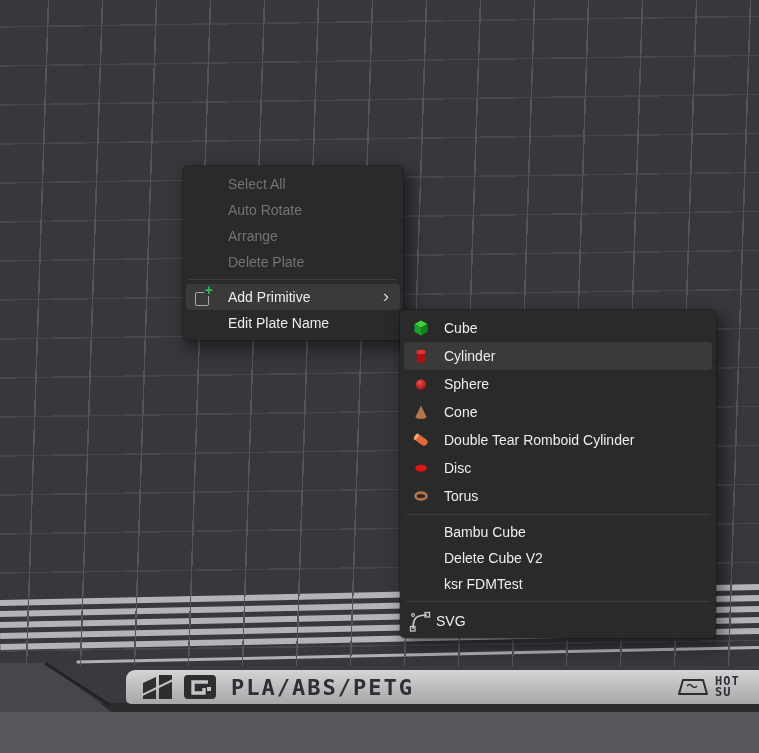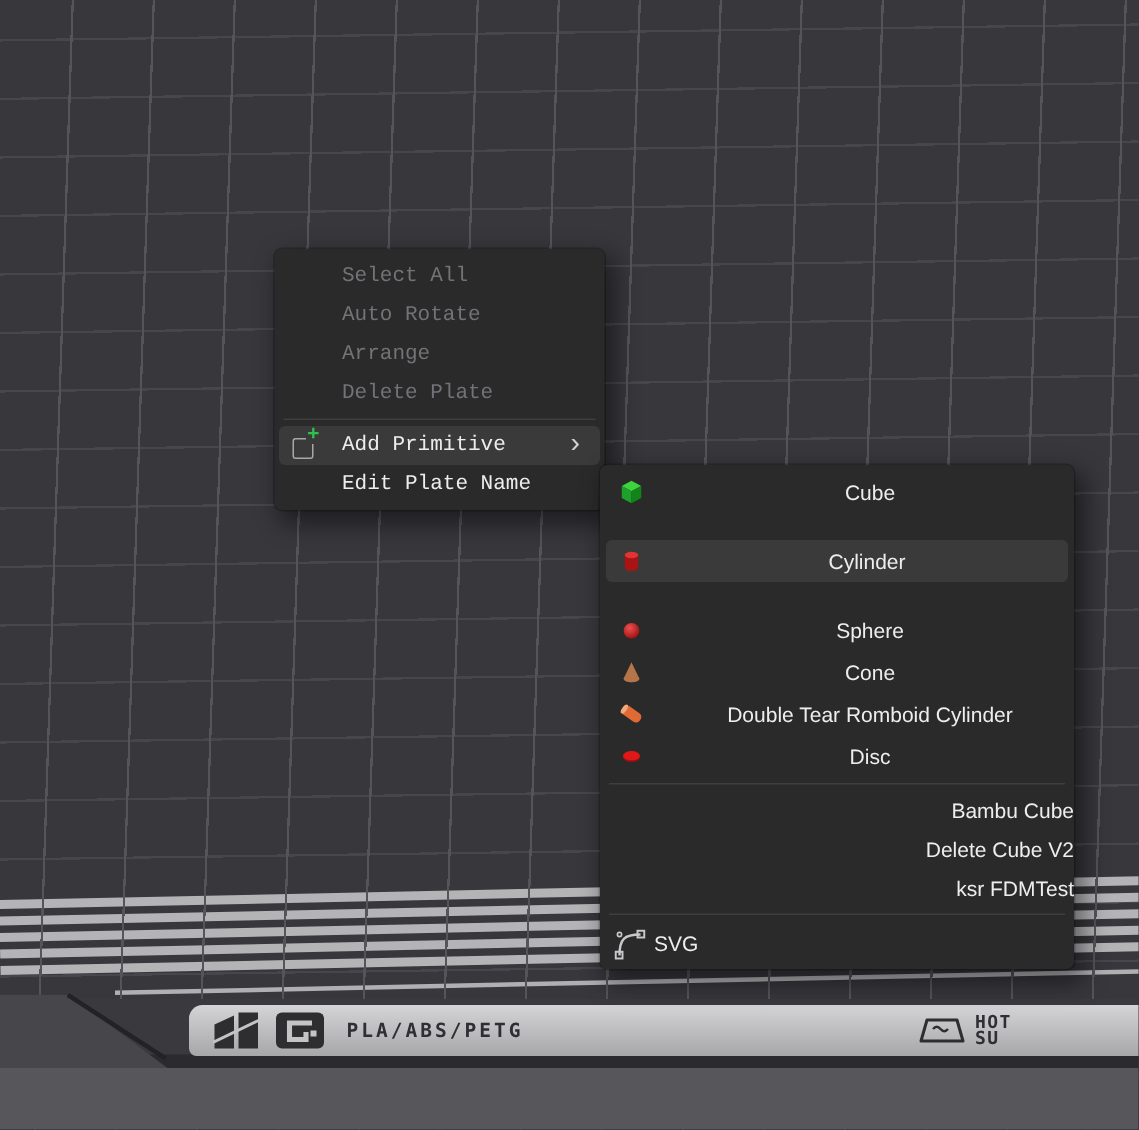--- a/index.html
+++ b/index.html
@@ -40,44 +40,44 @@
   }
   .outer-bg{left:0;top:712px;width:759px;height:41px;background:#56565b;}
   
   .label-strip{
     left:126px;top:670px;width:710px;height:34px;
     background:linear-gradient(#d4d4d6,#a7a7aa);
     border-radius:9px 0 0 5px;
     display:flex;align-items:center;padding-left:16px;box-sizing:border-box;
   }
   .plate-text{
-    font-family:"DejaVu Sans Mono",monospace;font-weight:bold;font-size:13px;
+    font-family:"DejaVu Sans Mono",monospace;font-weight:bold;font-size:22px;
     letter-spacing:2px;color:#2f2f33;margin-left:14px;white-space:nowrap;
   }
   .glogo{margin-left:9px;}
   .bed-ico{margin-left:262px;flex:none;}
   .hot-su{
     margin-left:5px;font-family:"DejaVu Sans Mono",monospace;font-weight:bold;
     font-size:12px;line-height:11px;letter-spacing:1px;color:#2f2f33;white-space:nowrap;
   }
   
   .menu{
     position:absolute;background:#2a2a2b;border-radius:5px;
     box-shadow:5px 7px 16px 2px rgba(0,0,0,0.45),0 0 0 1px rgba(0,0,0,0.22);
     color:#ededee;font-size:14px;
   }
-  .cmenu{left:183px;top:166px;width:220px;padding:5px 0 4px 0;font-family:Liberation Mono, monospace;}
+  .cmenu{left:183px;top:166px;width:220px;padding:5px 0 4px 0;}
   .smenu{left:400px;top:310px;width:316px;padding:4px 0 2px 0;}
   .mrow{height:26px;line-height:26px;padding-left:45px;position:relative;white-space:nowrap;}
   .mrow.disabled{color:#737377;}
   .mrow.hl{background:#3a3a3b;border-radius:4px;margin:0 3px;padding-left:42px;}
   .msep{height:1px;background:#3e3e41;margin:4px 6px;}
-  .prim-row{height:28px;line-height:28px;padding-left:44px;position:relative;white-space:nowrap;text-align:center;}
-  .prim-row.hl{background:#3a3a3b;border-radius:4px;margin:18px 4px;padding-left:40px;}
-  .model-row{height:26px;line-height:26px;padding-left:44px;white-space:nowrap;text-align:right;}
+  .prim-row{height:28px;line-height:28px;padding-left:44px;position:relative;white-space:nowrap;}
+  .prim-row.hl{background:#3a3a3b;border-radius:4px;margin:0 4px;padding-left:40px;}
+  .model-row{height:26px;line-height:26px;padding-left:44px;white-space:nowrap;}
   .svg-row{height:30px;line-height:30px;padding-left:36px;position:relative;white-space:nowrap;}
   .row-ico{position:absolute;left:12px;top:50%;transform:translateY(-50%);width:18px;height:18px;}
   .prim-row.hl .row-ico{left:8px;}
   .chev{position:absolute;right:11px;top:-1px;font-size:19px;color:#cfcfd1;}
   .addprim-ico{position:absolute;left:9px;top:5px;width:17px;height:17px;}
   .addprim-ico .sq{
     position:absolute;left:0;bottom:0;width:12px;height:12px;
     border:1.6px solid #a8a8aa;border-radius:2px;
   }
   .addprim-ico .plus{
@@ -198,20 +198,26 @@
     </svg>
     <span>Double Tear Romboid Cylinder</span>
   </div>
   <div class="prim-row">
     <svg class="row-ico" viewBox="0 0 18 18">
       <ellipse cx="9" cy="9.8" rx="5.6" ry="3.1" fill="#a81010"></ellipse>
       <ellipse cx="9" cy="8.8" rx="5.6" ry="3.1" fill="#e01818"></ellipse>
     </svg>
     <span>Disc</span>
   </div>
+  <div class="prim-row">
+    <svg class="row-ico" viewBox="0 0 18 18">
+      <ellipse cx="9" cy="9" rx="5.6" ry="3.4" fill="none" stroke="#b5714a" stroke-width="2.6"></ellipse>
+    </svg>
+    <span>Torus</span>
+  </div>
   <div class="msep"></div>
   <div class="model-row">
     <span>Bambu Cube</span>
   </div>
   <div class="model-row">
     <span>Delete Cube V2</span>
   </div>
   <div class="model-row">
     <span>ksr FDMTest</span>
   </div>

